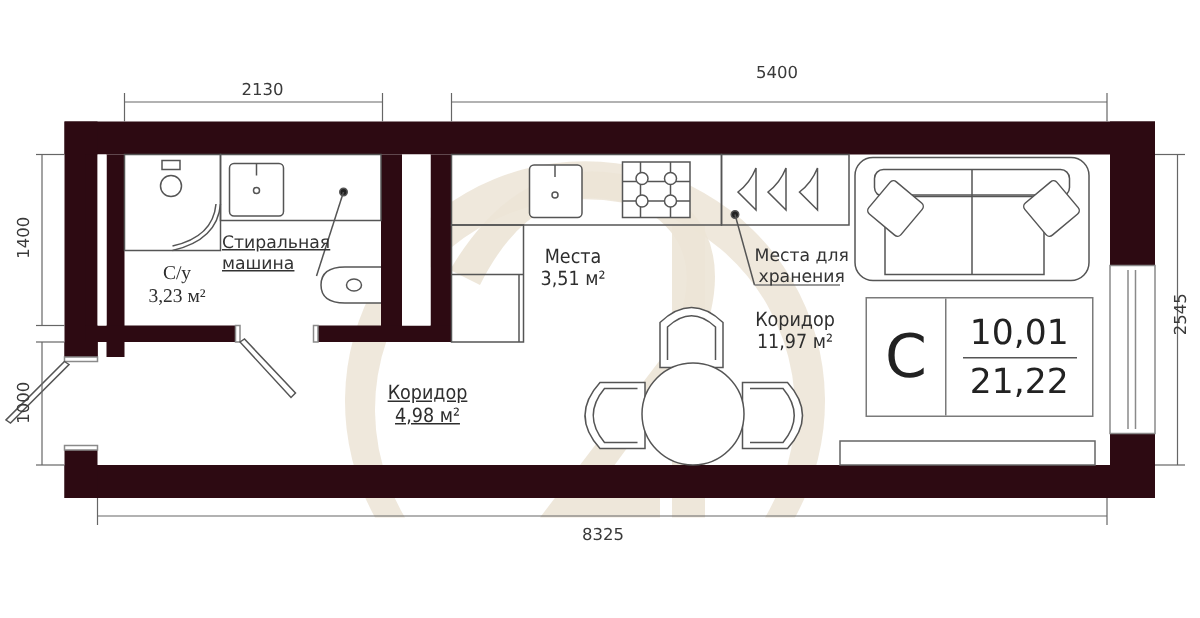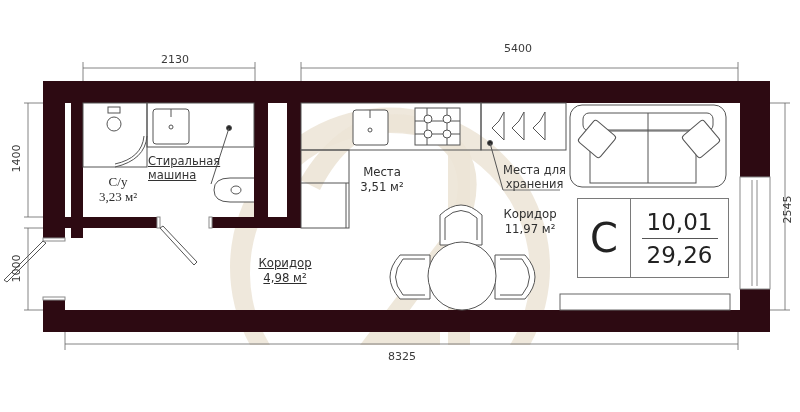--- a/index.html
+++ b/index.html
@@ -219,15 +219,15 @@
 <div class="note" style="left:503px;top:163px;text-align:center;">
   <div>Места для</div>
   <div>хранения</div>
 </div>
 
 <div class="badge">
   <div class="type">С</div>
   <div class="nums">
     <div class="num">10,01</div>
     <div class="sep"></div>
-    <div class="num">29,26</div>
+    <div class="num">21,22</div>
   </div>
 </div>
 
 </body></html>

